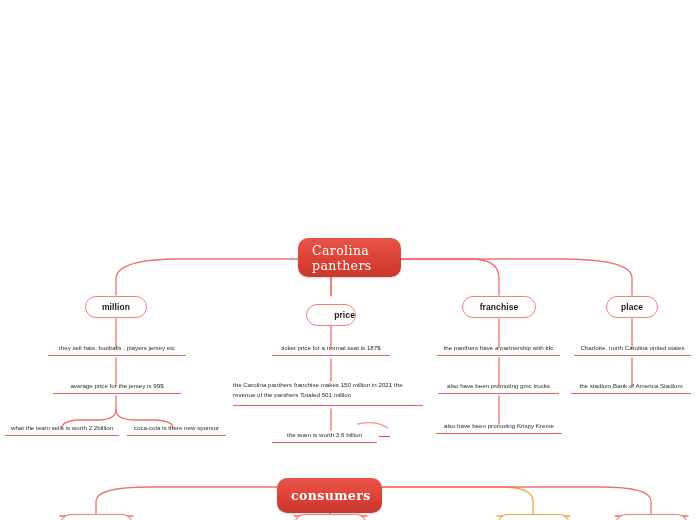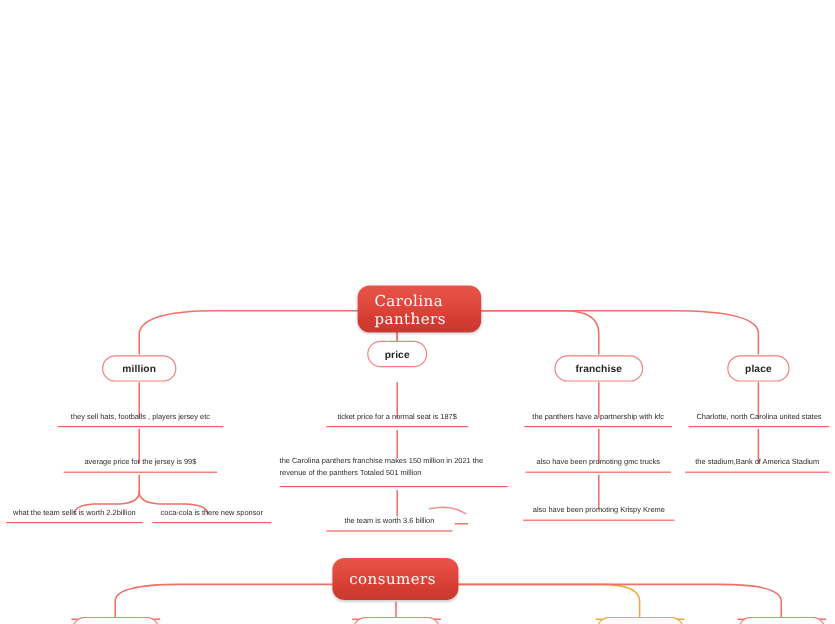--- a/index.html
+++ b/index.html
@@ -172,21 +172,21 @@
 
     <div class="root-node" style="left:298px; top:238px; width:103px; height:39px;">
       <span class="root-label">Carolina
 panthers</span>
     </div>
 
     <div class="branch-node" style="left:85px; top:296px; width:62px;">
       <span>million</span>
     </div>
 
-    <div class="branch-node" style="left:306px; top:284px; width:50px;">
+    <div class="branch-node" style="left:306px; top:304px; width:50px;justify-content:flex-end;">
       <span>price</span>
     </div>
 
     <div class="branch-node" style="left:462px; top:296px; width:74px;">
       <span>franchise</span>
     </div>
 
     <div class="branch-node" style="left:606px; top:296px; width:52px;justify-content:center;">
       <span>place</span>
     </div>
@@ -211,21 +211,21 @@
     <div class="leaf-node" style="left:437px; top:340px; width:123px; height:16px;">the panthers have a partnership with kfc</div>
 
     <div class="leaf-node" style="left:438px; top:378px; width:121px; height:16px;">also have been promoting gmc trucks</div>
 
     <div class="leaf-node" style="left:436px; top:418px; width:126px; height:16px;">also have been promoting Krispy Kreme</div>
 
     <div class="leaf-node" style="left:574px; top:340px; width:117px; height:16px;">Charlotte, north Carolina united states</div>
 
     <div class="leaf-node" style="left:571px; top:378px; width:120px; height:16px;">the stadium,Bank of America Stadium</div>
 
-    <div class="root-node" style="left:277px; top:465px; width:105px; height:35px;">
+    <div class="root-node" style="left:277px; top:478px; width:105px; height:35px;font-weight:bold;">
       <span class="root-label">consumers</span>
     </div>
 
     <div class="stub-node" style="left:60px; top:514px; width:73px;"></div>
 
     <div class="stub-node" style="left:294px; top:514px; width:73px;"></div>
 
     <div class="stub-node orange" style="left:497px; top:514px; width:73px;"></div>
 
     <div class="stub-node" style="left:615px; top:514px; width:73px;"></div>

